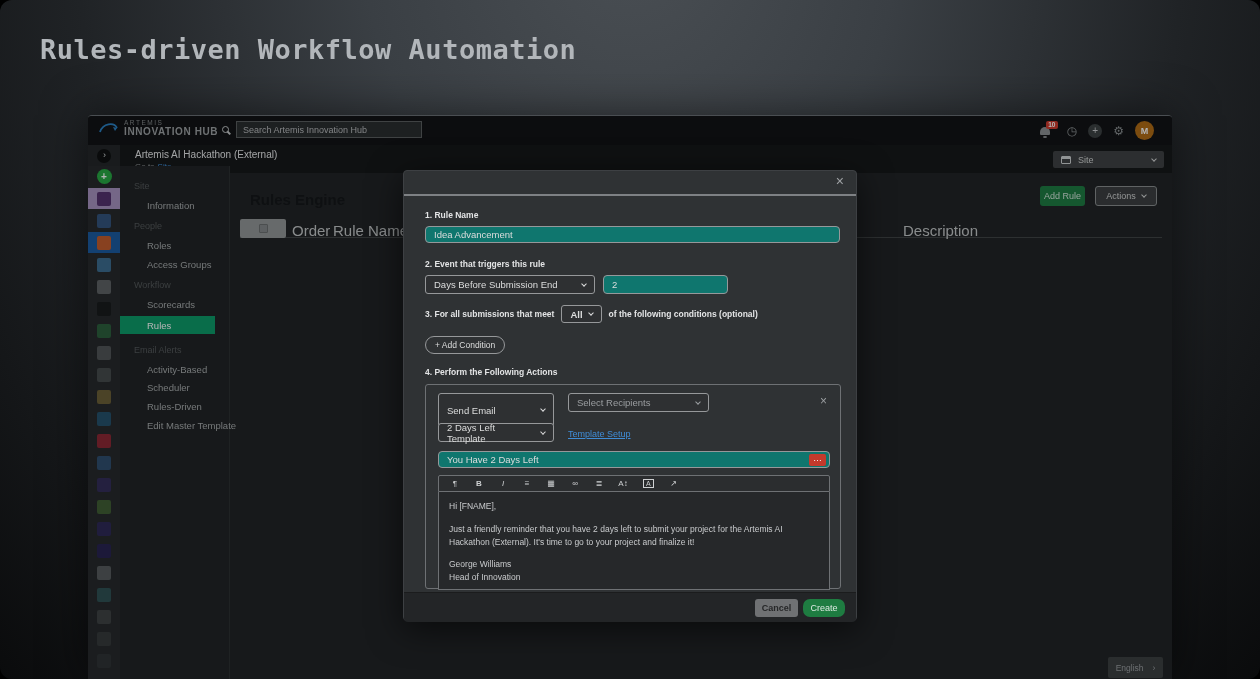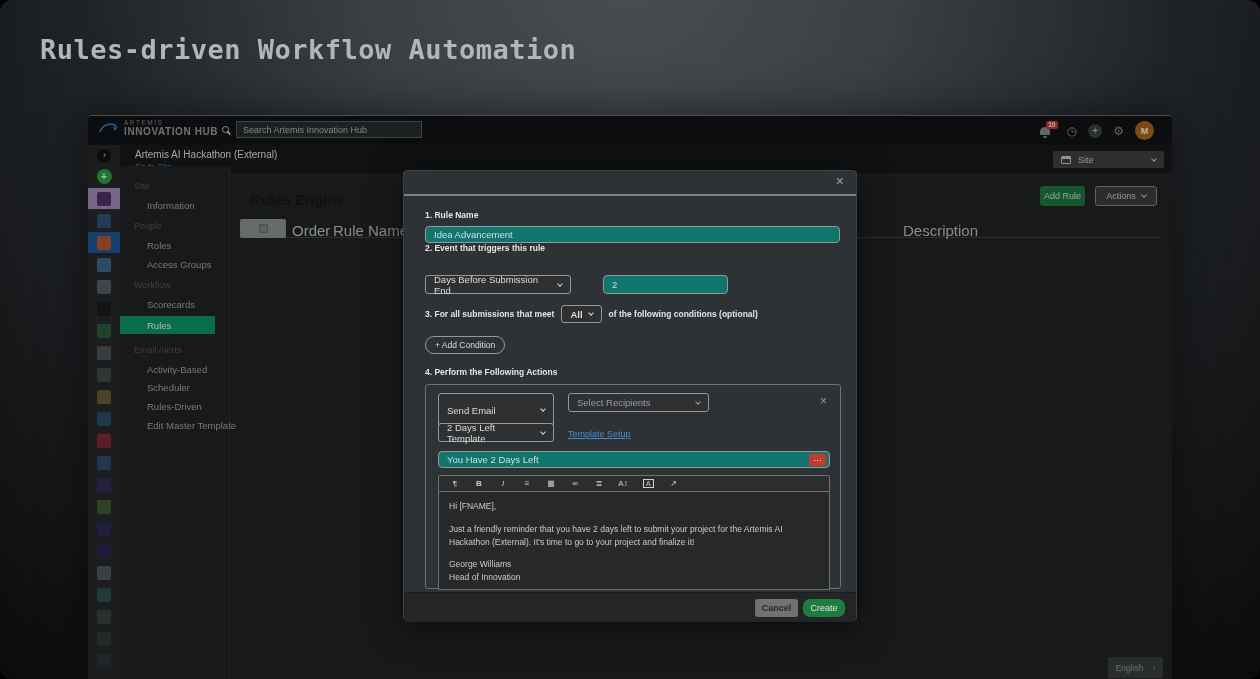--- a/index.html
+++ b/index.html
@@ -266,22 +266,22 @@
     <div class="dim"></div>
   </div>
 
   <div class="modal">
     <span class="modal-close">×</span>
     <div class="modal-divider"></div>
 
     <div class="mlabel" style="top:39px">1. Rule Name</div>
     <div class="minput" style="left:21px;top:55px;width:415px;height:17px">Idea Advancement</div>
 
-    <div class="mlabel" style="top:72px">2. Event that triggers this rule</div>
-    <div class="mselect" style="left:21px;top:104px;width:146px;height:19px">
+    <div class="mlabel" style="top:88px">2. Event that triggers this rule</div>
+    <div class="mselect" style="left:21px;top:104px;width:170px;height:19px">
       <span>Days Before Submission End</span>
       <span class="chev"></span>
     </div>
     <div class="minput" style="left:199px;top:104px;width:125px;height:19px">2</div>
 
     <div class="row3">
       <span>3. For all submissions that meet</span>
       <span class="mselect sel-inline">
         <span>All</span>
         <span class="chev"></span>

